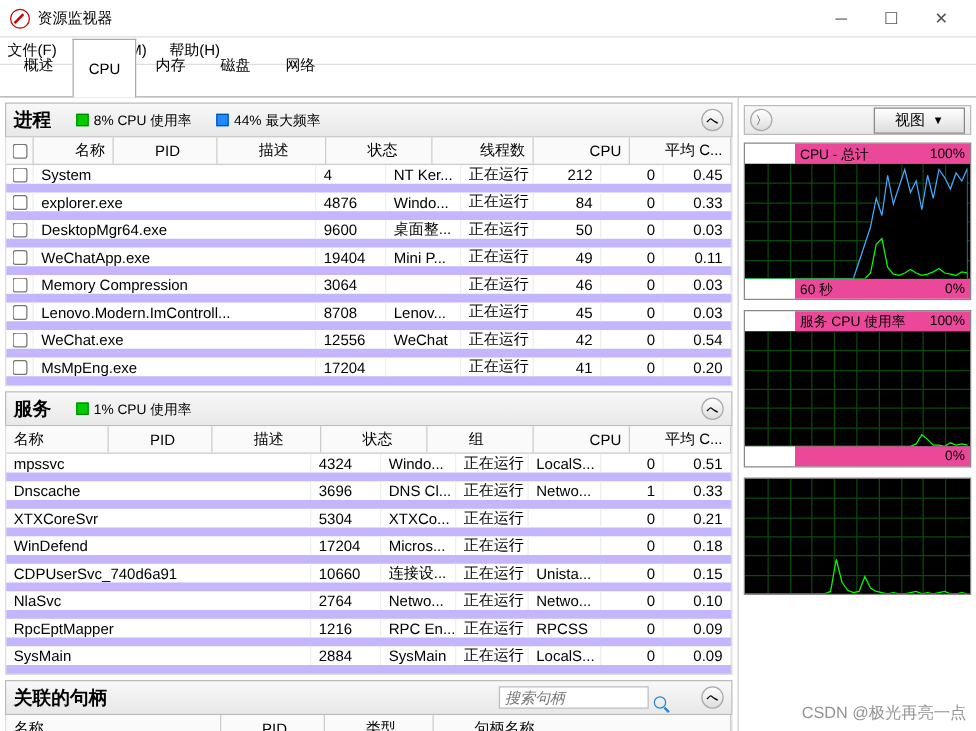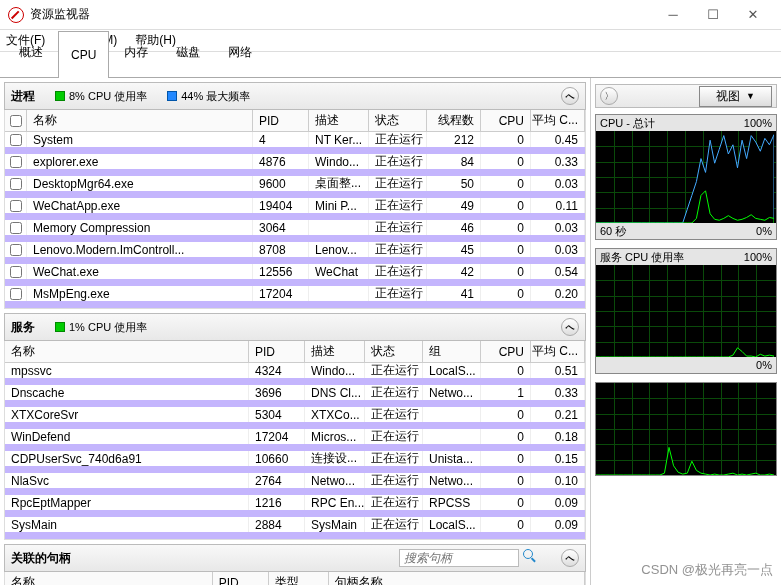--- a/index.html
+++ b/index.html
@@ -11,50 +11,50 @@
 .winbtn { width: 40px; height: 30px; display: flex; align-items: center; justify-content: center; color: #555; font-size: 13px; }
 .menubar { height: 22px; display: flex; align-items: center; padding: 0 4px; gap: 14px; border-bottom: 1px solid #ddd; }
 .menubar span { padding: 0 2px; text-align: center; }
 .tabs { height: 26px; display: flex; align-items: flex-end; padding: 0 6px; gap: 2px; border-bottom: 1px solid #aaa; }
 .tab { padding: 16px 12px; border: 1px solid transparent; border-bottom: none; position: relative; }
 .tab.active { border-color: #aaa; background: #fff; top: 1px; }
 .workspace { display: flex; height: calc(585px - 30px - 22px - 26px); }
 .left { flex: 1; overflow: hidden; border-right: 1px solid #ccc; }
 .right { width: 190px; padding: 6px 4px; position: relative; }
 .section-hdr { height: 28px; background: linear-gradient(#f8f8f8,#e8e8e8); border: 1px solid #bbb; display: flex; align-items: center; padding: 0 6px; margin: 4px 4px 0; font-weight: bold; gap: 20px; }
-.section-hdr .title { font-size: 12px; }
+.section-hdr .title { font-size: 15px; }
 .legend { display: flex; align-items: center; gap: 4px; font-weight: normal; font-size: 11px; }
 .sq { width: 10px; height: 10px; }
 .sq.green { background: #0c0; border: 1px solid #080; }
 .sq.blue { background: #28f; border: 1px solid #05a; }
 .chev { margin-left: auto; width: 18px; height: 18px; border: 1px solid #aaa; border-radius: 50%; display: flex; align-items: center; justify-content: center; font-size: 9px; background: linear-gradient(#fff,#ddd); }
 .table { margin: 0 4px; border: 1px solid #ddd; border-top: none; }
 .thead, .trow { display: flex; align-items: center; height: 22px; border-bottom: 7px solid #c4b5fd; }
-.thead { background: #fafafa; border-bottom: 1px solid #ccc; }
+.thead { background: #fafafa; border-bottom: 1px solid #ccc; gap: 27px; }
 .cell { padding: 0 6px; overflow: hidden; text-overflow: ellipsis; white-space: nowrap; border-right: 1px solid #eee; height: 100%; display: flex; align-items: center; }
 .thead .cell { border-right: 1px solid #ccc; }
 .c-chk { width: 22px; justify-content: center; }
 .c-name { flex: 1.6; }
 .c-pid { width: 56px; text-align: right; }
 .c-desc { width: 60px; }
 .c-status { width: 58px; }
 .c-thr { width: 54px; justify-content: flex-end; }
 .c-cpu { width: 50px; justify-content: flex-end; }
 .c-avg { width: 54px; justify-content: flex-end; }
 .c-grp { width: 58px; }
 .c-type { width: 60px; }
 .c-hname { flex: 2; }
 input[type=checkbox] { width: 12px; height: 12px; }
 .mag { display: inline-block; width: 10px; height: 10px; border: 1.5px solid #28c; border-radius: 50%; position: relative; }
 .mag::after { content: ""; position: absolute; width: 5px; height: 1.5px; background: #28c; transform: rotate(45deg); bottom: -2px; right: -4px; }
 .right-top { display: flex; align-items: center; height: 24px; gap: 6px; border: 1px solid #bbb; background: linear-gradient(#f8f8f8,#e8e8e8); padding: 0 4px; margin-bottom: 6px; }
 .right-top .chev2 { width: 18px; height: 18px; border: 1px solid #aaa; border-radius: 50%; display: flex; align-items: center; justify-content: center; font-size: 9px; background: linear-gradient(#fff,#ddd); }
 .viewbtn { margin-left: auto; border: 1px solid #888; padding: 1px 16px; background: linear-gradient(#fff,#ddd); display: flex; align-items: center; gap: 6px; }
 .chart-box { border: 1px solid #888; margin-bottom: 8px; }
-.chart-hd, .chart-ft { height: 16px; display: flex; align-items: center; justify-content: space-between; padding: 0 4px; font-size: 11px; background: #e5e5e5; }
+.chart-hd, .chart-ft { height: 16px; display: flex; align-items: center; justify-content: space-between; padding: 0 4px; font-size: 11px; background: #ec4899; margin-left: 40px; }
 .chart-body { height: 92px; background: #000; position: relative; overflow: hidden; }
 .grid-v, .grid-h { position: absolute; background: #0a4a0a; }
 .grid-v { width: 1px; height: 100%; top: 0; }
 .grid-h { height: 1px; width: 100%; left: 0; }
 .poly { position: absolute; bottom: 0; }
 .watermark { position: absolute; bottom: 6px; right: 8px; font-size: 13px; color: rgba(100,100,100,.7); }
 </style>
 </head>
 <body>
 
@@ -299,21 +299,21 @@
     <div class="cell c-status">正在运行</div>
     <div class="cell c-grp">LocalS...</div>
     <div class="cell c-cpu">0</div>
     <div class="cell c-avg">0.09</div>
   </div>
         </div>
     </div>
 
     <div class="section-hdr">
       <span class="title">关联的句柄</span>
-      <span style="margin-left:auto;display:flex;align-items:flex-start;gap:4px">
+      <span style="margin-left:auto;display:flex;align-items:flex-end;gap:4px">
         <input type="text" style="font-style: italic; width: 120px; border: 1px solid rgb(187, 187, 187); padding: 1px 4px; font-size: 12px;" placeholder="搜索句柄">
         <span class="mag"></span>
       </span>
       <span class="chev" style="margin-left:8px">へ</span>
     </div>
     <div class="table">
       <div class="thead">
         <div class="cell c-name">名称</div>
         <div class="cell c-pid">PID</div>
         <div class="cell c-type">类型</div>

